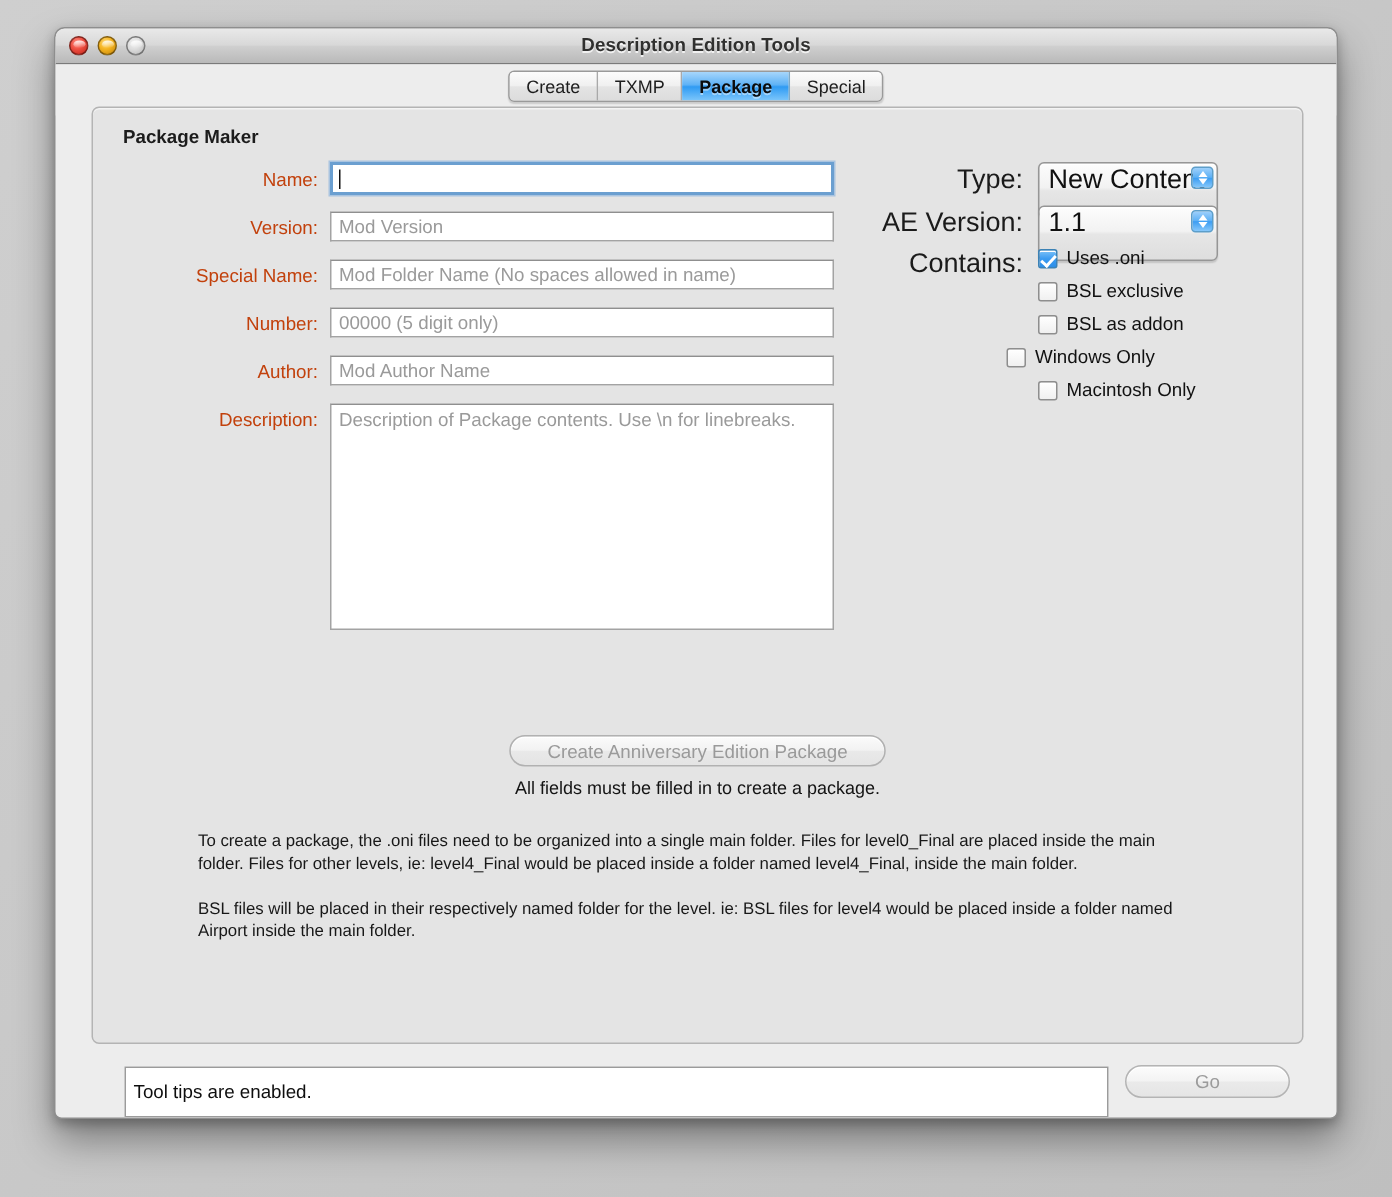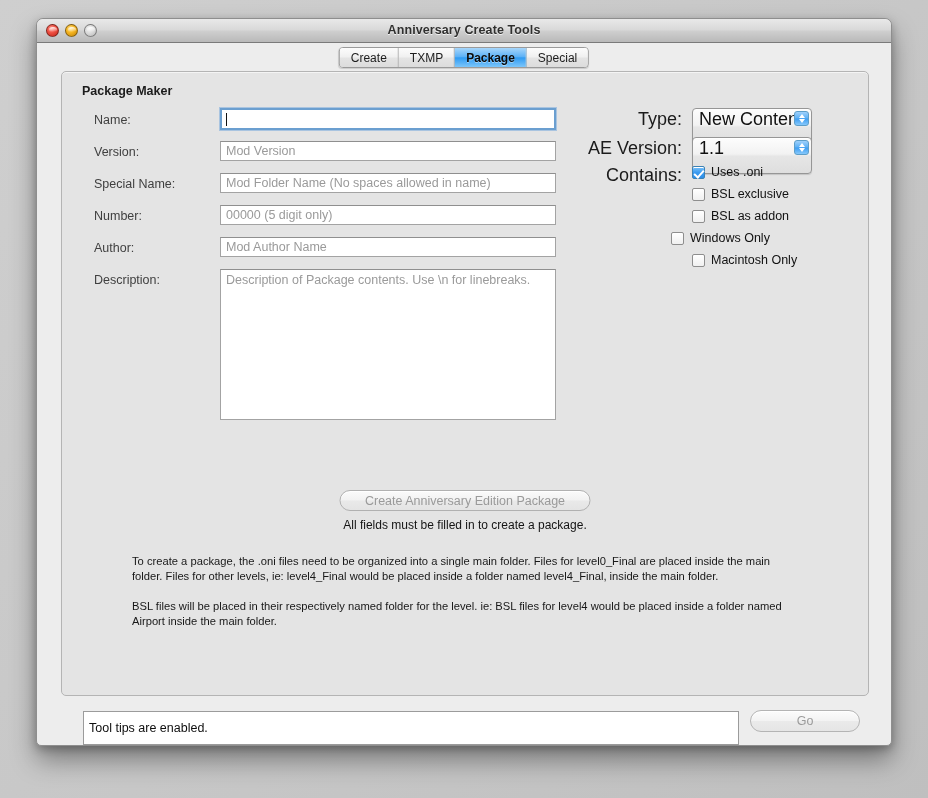--- a/index.html
+++ b/index.html
@@ -107,23 +107,23 @@
     box-shadow: inset 0 1px 0 rgba(255,255,255,.6);
   }
 
   #heading {
     position: absolute; left: 20px; top: 12px;
     font-size: 12.5px; font-weight: bold; color: #1c1c1c;
   }
   .lbl {
     position: absolute;
     width: 118px;
-    text-align: left;
-    font-size: 12.5px;
-    color: #404040;
+    text-align: right;
+    font-size: 12.5px;
+    color: #c2410c;
     line-height: 18px;
   }
   .field {
     position: absolute;
     left: 158px;
     width: 336px; height: 20px;
     background: #fff;
     border: 1px solid #a3a3a3;
     border-top-color: #8f8f8f;
     font-size: 12.5px;
@@ -281,21 +281,21 @@
 <body>
 
 <div id="window">
 
   <div id="titlebar">
     <div class="lights">
       <div class="light close"></div>
       <div class="light min"></div>
       <div class="light zoom"></div>
     </div>
-    <div id="title">Anniversary Create Tools</div>
+    <div id="title">Description Edition Tools</div>
   </div>
 
   <div id="tabwrap">
     <div id="tabs">
       <div class="tab">Create</div>
       <div class="tab">TXMP</div>
       <div class="tab active">Package</div>
       <div class="tab">Special</div>
     </div>
   </div>

